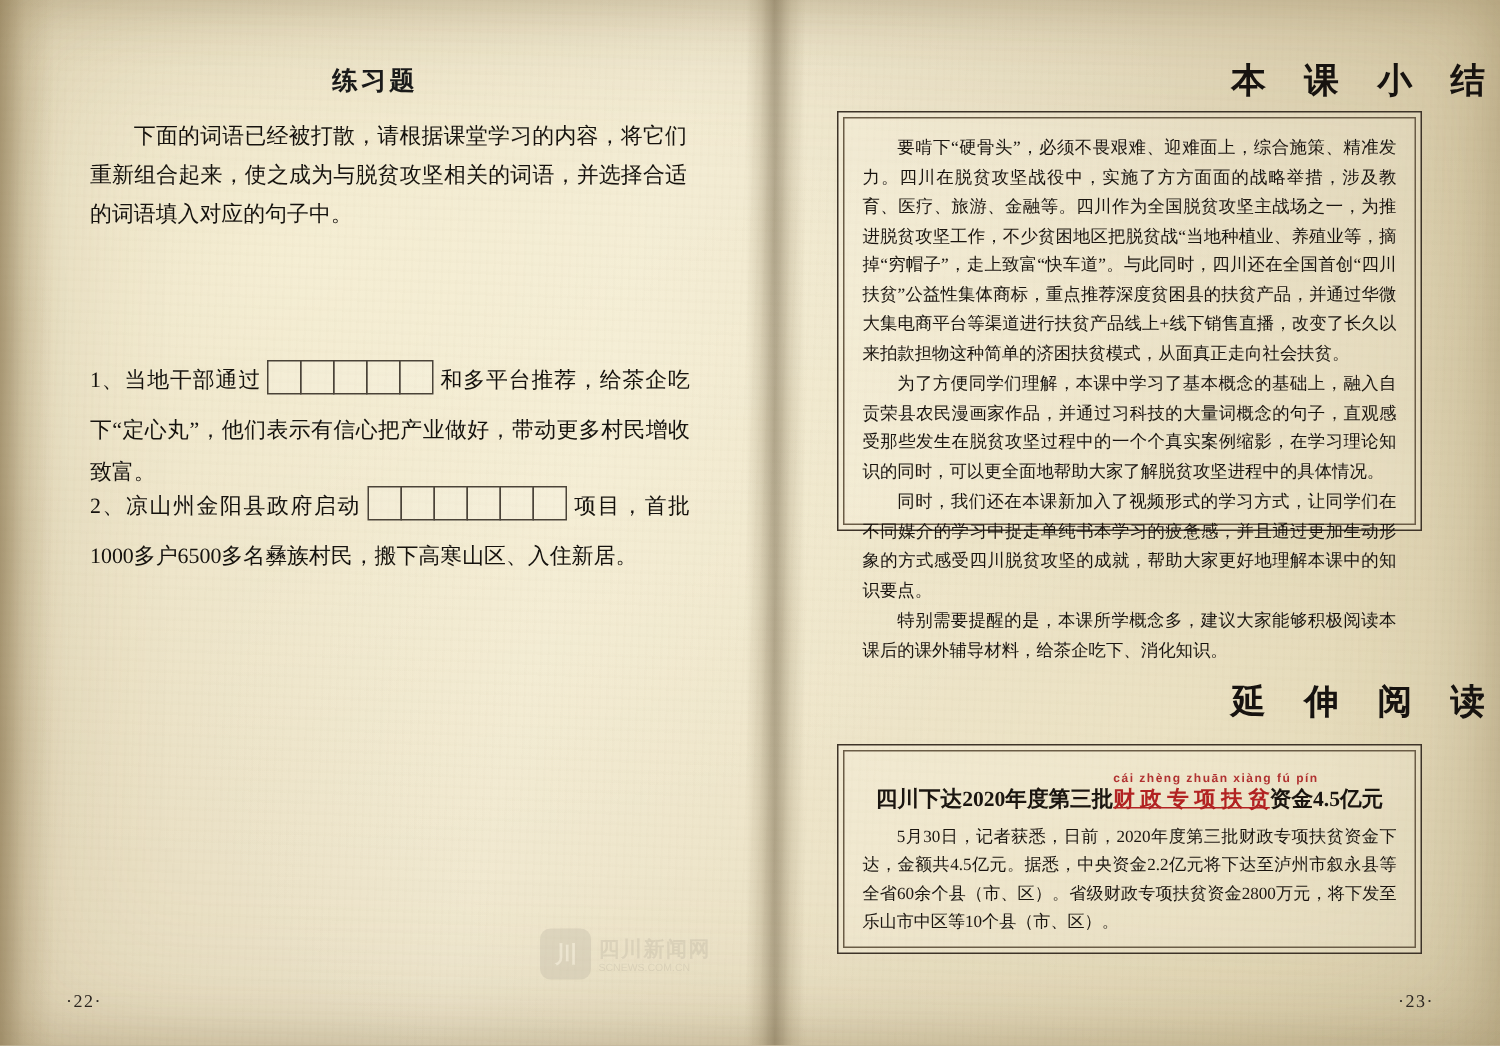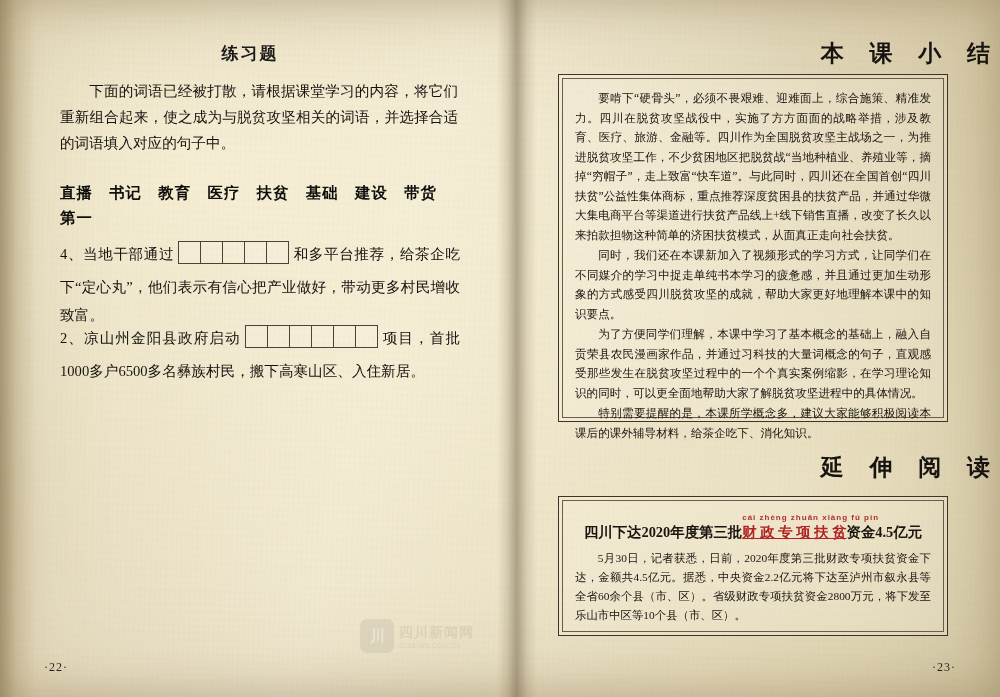--- a/index.html
+++ b/index.html
@@ -162,21 +162,21 @@
     background: rgba(255,252,235,0.22);
     box-sizing: border-box;
   }
   .framebox:before {
     content: "";
     position: absolute;
     inset: 3px;
     border: 1px solid #6a5c46;
     pointer-events: none;
   }
-  .frame-summary { top: 74px; height: 348px; }
+  .frame-summary { top: 74px; height: 280px; }
   .frame-reading { top: 496px; height: 140px; }
 
   .sum-body {
     position: absolute;
     left: 16px;
     right: 16px;
     top: 14px;
     font-size: 11.6px;
     line-height: 19.5px;
     color: #1a1510;
@@ -270,25 +270,24 @@
 
   <div class="page page-left">
 
     <div class="ex-title">练习题</div>
 
     <div class="ex-body">
       <span class="indent">下面的词语已经被打散，请根据课堂学习的内容，将它们重新组合起来，使之成为与脱贫攻坚相关的词语，并选择合适的词语填入对应的句子中。</span>
     </div>
 
     <div class="wordbank">
-      <div>直播　书记　教育　医疗　扶贫　基础　建设　带货　第一</div>
     </div>
 
     <div class="q q1">
-      <span>4、当地干部通过</span><span class="boxes"><span></span><span></span><span></span><span></span><span></span></span><span>和多平台推荐，给茶企吃下“定心丸”，他们表示有信心把产业做好，带动更多村民增收致富。</span>
+      <span>1、当地干部通过</span><span class="boxes"><span></span><span></span><span></span><span></span><span></span></span><span>和多平台推荐，给茶企吃下“定心丸”，他们表示有信心把产业做好，带动更多村民增收致富。</span>
     </div>
 
     <div class="q q2">
       <span>2、凉山州金阳县政府启动</span><span class="boxes"><span></span><span></span><span></span><span></span><span></span><span></span></span><span>项目，首批1000多户6500多名彝族村民，搬下高寒山区、入住新居。</span>
     </div>
 
 
 
     <div class="folio folio-left">·22·</div>
 
@@ -301,22 +300,22 @@
     </div>
   </div>
 
   <div class="page page-right">
 
     <div class="sec-title sec-title-1">本 课 小 结</div>
 
     <div class="framebox frame-summary">
       <div class="sum-body">
         <p>要啃下“硬骨头”，必须不畏艰难、迎难面上，综合施策、精准发力。四川在脱贫攻坚战役中，实施了方方面面的战略举措，涉及教育、医疗、旅游、金融等。四川作为全国脱贫攻坚主战场之一，为推进脱贫攻坚工作，不少贫困地区把脱贫战“当地种植业、养殖业等，摘掉“穷帽子”，走上致富“快车道”。与此同时，四川还在全国首创“四川扶贫”公益性集体商标，重点推荐深度贫困县的扶贫产品，并通过华微大集电商平台等渠道进行扶贫产品线上+线下销售直播，改变了长久以来拍款担物这种简单的济困扶贫模式，从面真正走向社会扶贫。</p>
+        <p>为了方便同学们理解，本课中学习了基本概念的基础上，融入自贡荣县农民漫画家作品，并通过习科技的大量词概念的句子，直观感受那些发生在脱贫攻坚过程中的一个个真实案例缩影，在学习理论知识的同时，可以更全面地帮助大家了解脱贫攻坚进程中的具体情况。</p>
         <p>同时，我们还在本课新加入了视频形式的学习方式，让同学们在不同媒介的学习中捉走单纯书本学习的疲惫感，并且通过更加生动形象的方式感受四川脱贫攻坚的成就，帮助大家更好地理解本课中的知识要点。</p>
-        <p>为了方便同学们理解，本课中学习了基本概念的基础上，融入自贡荣县农民漫画家作品，并通过习科技的大量词概念的句子，直观感受那些发生在脱贫攻坚过程中的一个个真实案例缩影，在学习理论知识的同时，可以更全面地帮助大家了解脱贫攻坚进程中的具体情况。</p>
         <p>特别需要提醒的是，本课所学概念多，建议大家能够积极阅读本课后的课外辅导材料，给茶企吃下、消化知识。</p>
       </div>
     </div>
 
     <div class="sec-title sec-title-2">延 伸 阅 读</div>
 
     <div class="framebox frame-reading">
       <div class="read-head">
         <span style="position:relative; display:inline-block;">
           <span>四川下达2020年度第三批</span><span class="red" style="position:relative;"><span class="pinyin">cái zhèng zhuān xiàng fú pín</span><span>财 政 专 项 扶 贫</span></span><span>资金4.5亿元</span>

